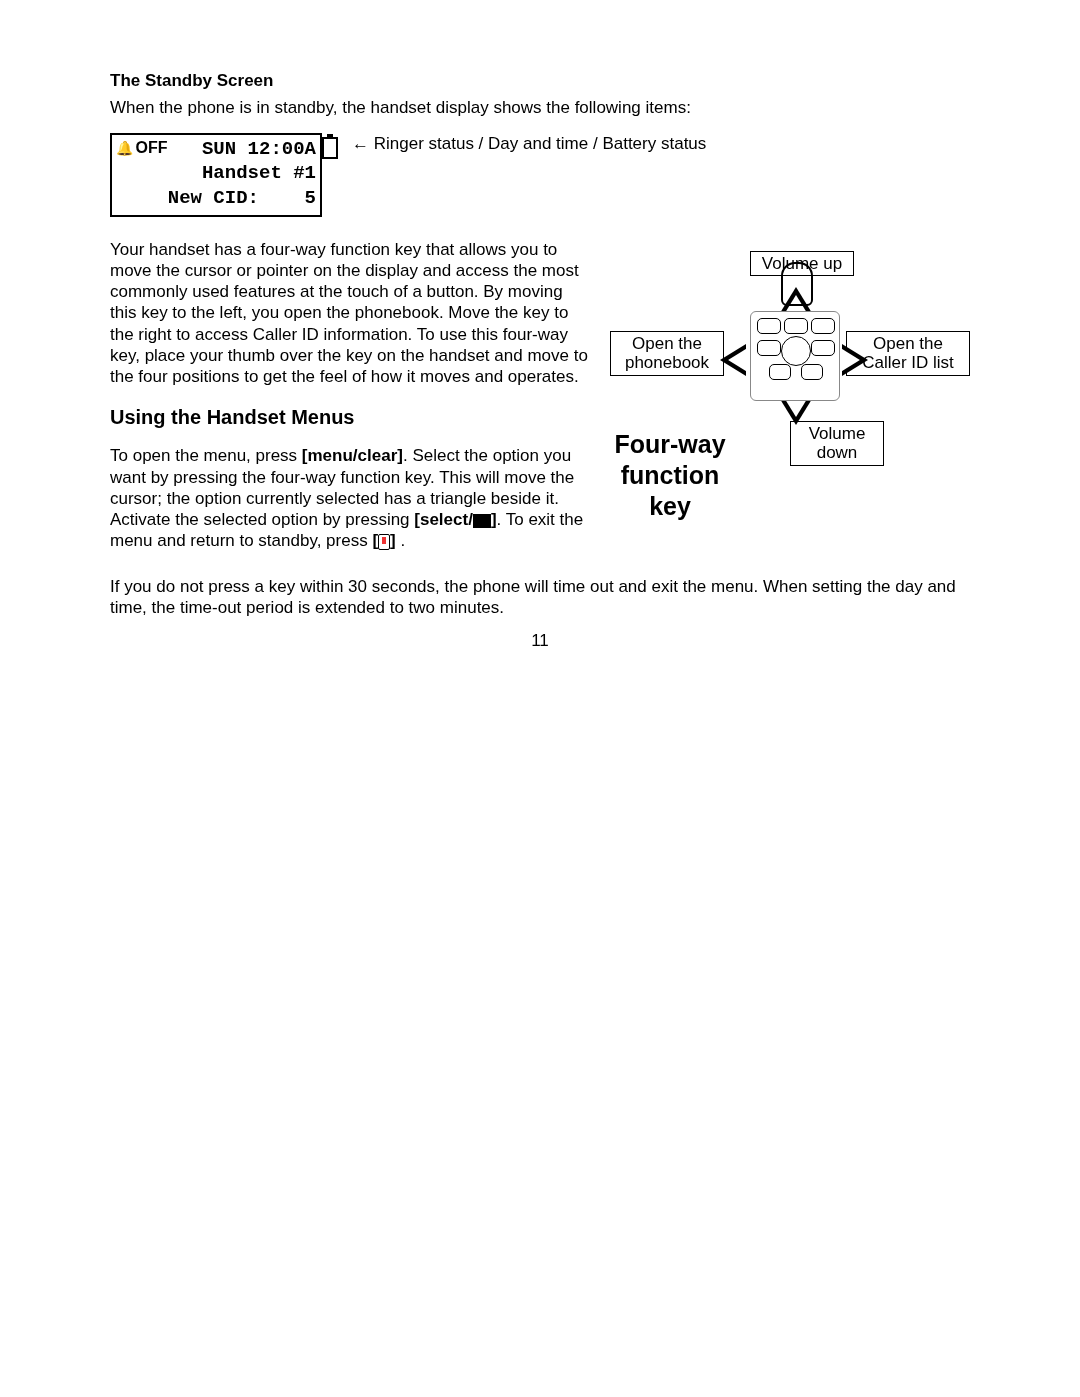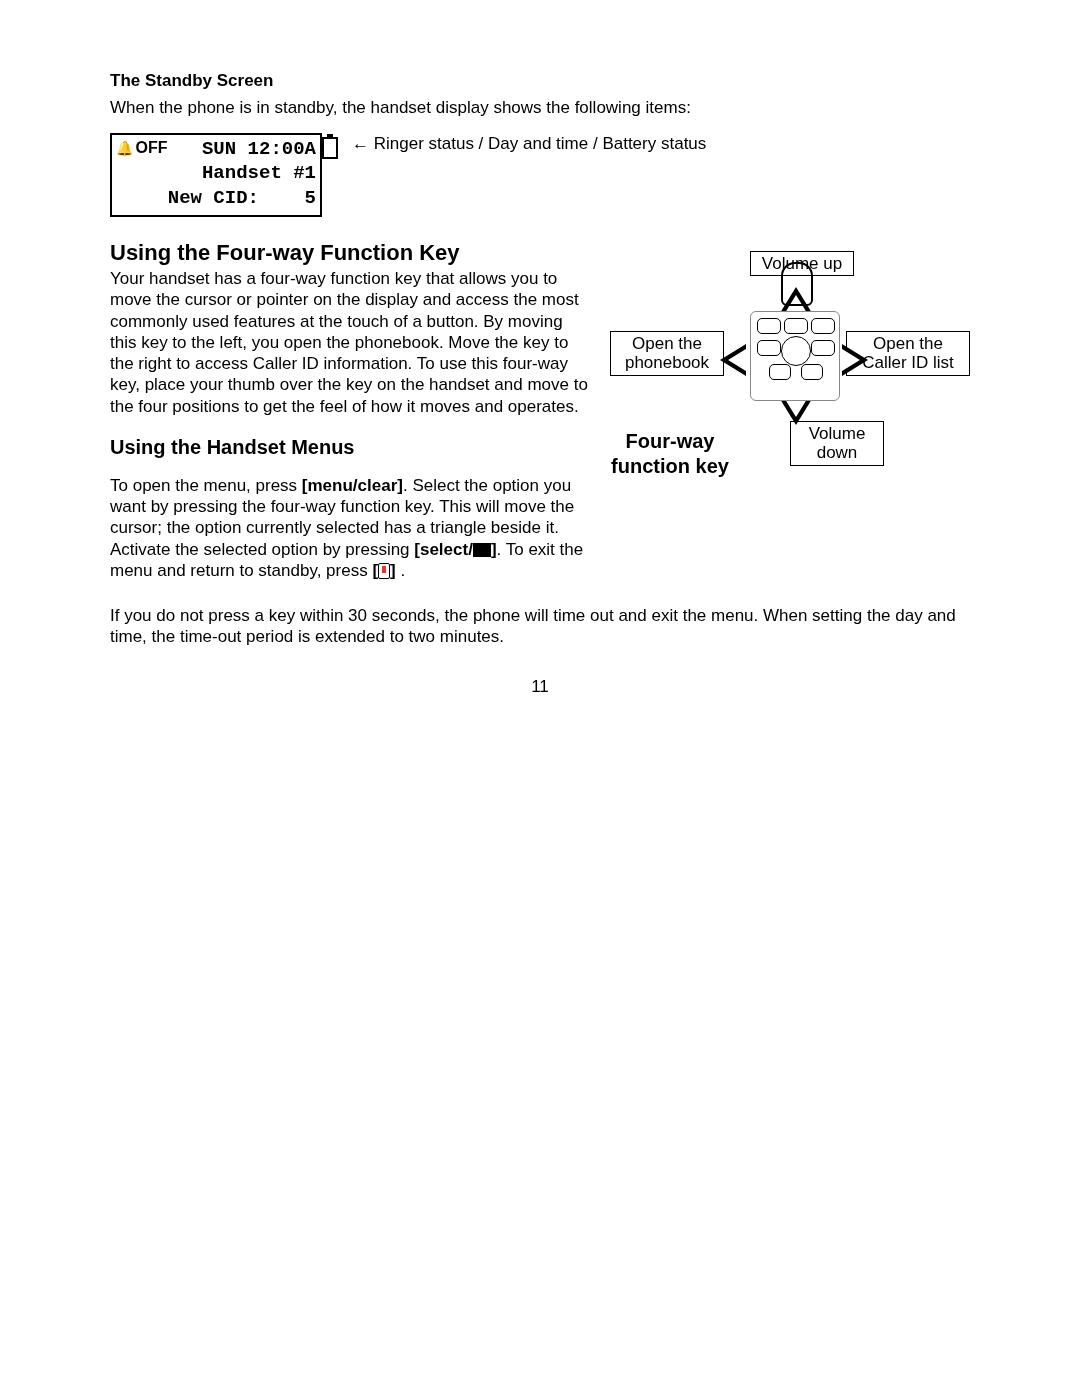--- a/index.html
+++ b/index.html
@@ -47,21 +47,21 @@
     font-size:17px;
     line-height:1.15;
     padding:2px 6px;
     text-align:center;
     background:#fff;
   }
   .fig-up { top:12px; left:140px; width:90px; }
   .fig-left { top:92px; left:0; width:100px; }
   .fig-right { top:92px; right:0; width:110px; }
   .fig-down { top:182px; left:180px; width:80px; }
-  .fig-label { position:absolute; top:190px; left:0; font-weight:bold; font-size:20px; width:120px; text-align:center; }
+  .fig-label { position:absolute; top:190px; left:0; font-weight:bold; font-size:25px; width:120px; text-align:center; }
   .arrow {
     position:absolute; width:0; height:0;
   }
   .arrow.up { left:170px; top:48px; border-left:16px solid transparent; border-right:16px solid transparent; border-bottom:26px solid #000; }
   .arrow.up::after { content:""; position:absolute; left:-16px; top:0; border-left:16px solid transparent; border-right:16px solid transparent; border-bottom:26px solid #fff; transform:scale(0.7) translateY(6px); }
   .arrow.down { left:170px; top:160px; border-left:16px solid transparent; border-right:16px solid transparent; border-top:26px solid #000; }
   .arrow.down::after { content:""; position:absolute; left:-16px; top:-26px; border-left:16px solid transparent; border-right:16px solid transparent; border-top:26px solid #fff; transform:scale(0.7) translateY(-6px); }
   .arrow.lft { left:110px; top:105px; border-top:16px solid transparent; border-bottom:16px solid transparent; border-right:26px solid #000; }
   .arrow.lft::after { content:""; position:absolute; top:-16px; left:0; border-top:16px solid transparent; border-bottom:16px solid transparent; border-right:26px solid #fff; transform:scale(0.7) translateX(6px); }
   .arrow.rgt { left:232px; top:105px; border-top:16px solid transparent; border-bottom:16px solid transparent; border-left:26px solid #000; }
@@ -69,21 +69,21 @@
   .keypad {
     position:absolute; left:140px; top:72px; width:88px; height:88px;
     border:1px solid #888; border-radius:6px; background:#fff;
   }
   .keypad::before { content:""; position:absolute; left:30px; top:-50px; width:28px; height:40px; border:2px solid #000; border-radius:14px 14px 6px 6px; }
   .keypad .btn { position:absolute; width:22px; height:14px; border:1px solid #000; border-radius:5px; font-size:8px; }
   .keypad .b1{top:6px;left:6px;} .keypad .b2{top:6px;left:33px;} .keypad .b3{top:6px;left:60px;}
   .keypad .b4{top:28px;left:6px;} .keypad .b6{top:28px;left:60px;}
   .keypad .b7{top:52px;left:18px;width:20px;} .keypad .b8{top:52px;left:50px;width:20px;}
   .keypad .dpad{ position:absolute; top:24px; left:30px; width:28px; height:28px; border:1px solid #000; border-radius:50%; background:#fff; }
-  .page-num { text-align:center; margin-top:28px; font-size:17px; }
+  .page-num { text-align:center; margin-top:12px; font-size:17px; }
   .icon-sm { display:inline-block; width:16px; height:12px; border:1px solid #000; vertical-align:middle; background:#000; }
   .icon-phone { display:inline-block; width:10px; height:14px; border:1.5px solid #000; border-radius:2px; vertical-align:middle; position:relative; }
   .icon-phone::after{content:""; position:absolute; left:3px; top:2px; width:4px; height:7px; background:#e33;}
 </style>
 </head>
 <body>
 
 <p class="bold">The Standby Screen</p>
 <p>When the phone is in standby, the handset display shows the following items:</p>
 
@@ -108,21 +108,20 @@
       <span>5</span>
     </div>
   </div>
   <div class="callouts">
     <div>← Ringer status / Day and time / Battery status</div>
   </div>
 </div>
 
 <div class="columns">
   <div class="col-text">
-    <h2 class="section">Using the Four-way Function Key</h2>
     <p>Your handset has a four-way function key that allows you to move the cursor or pointer on the display and access the most commonly used features at the touch of a button. By moving this key to the left, you open the phonebook. Move the key to the right to access Caller ID information. To use this four-way key, place your thumb over the key on the handset and move to the four positions to get the feel of how it moves and operates.</p>
 
     <h2 class="subsection">Using the Handset Menus</h2>
     <p>
       <span>To open the menu, press </span><span class="bold">[menu/clear]</span><span>. Select the option you want by pressing the four-way function key. This will move the cursor; the option currently selected has a triangle beside it. Activate the selected option by pressing </span><span class="bold"><span>[select/</span><span class="icon-sm"></span><span>]</span></span><span>. To exit the menu and return to standby, press </span><span class="bold"><span>[</span><span class="icon-phone"></span><span>]</span></span><span> .</span>
     </p>
   </div>
 
   <div class="col-fig">
     <div class="figbox fig-up">Volume up</div>

